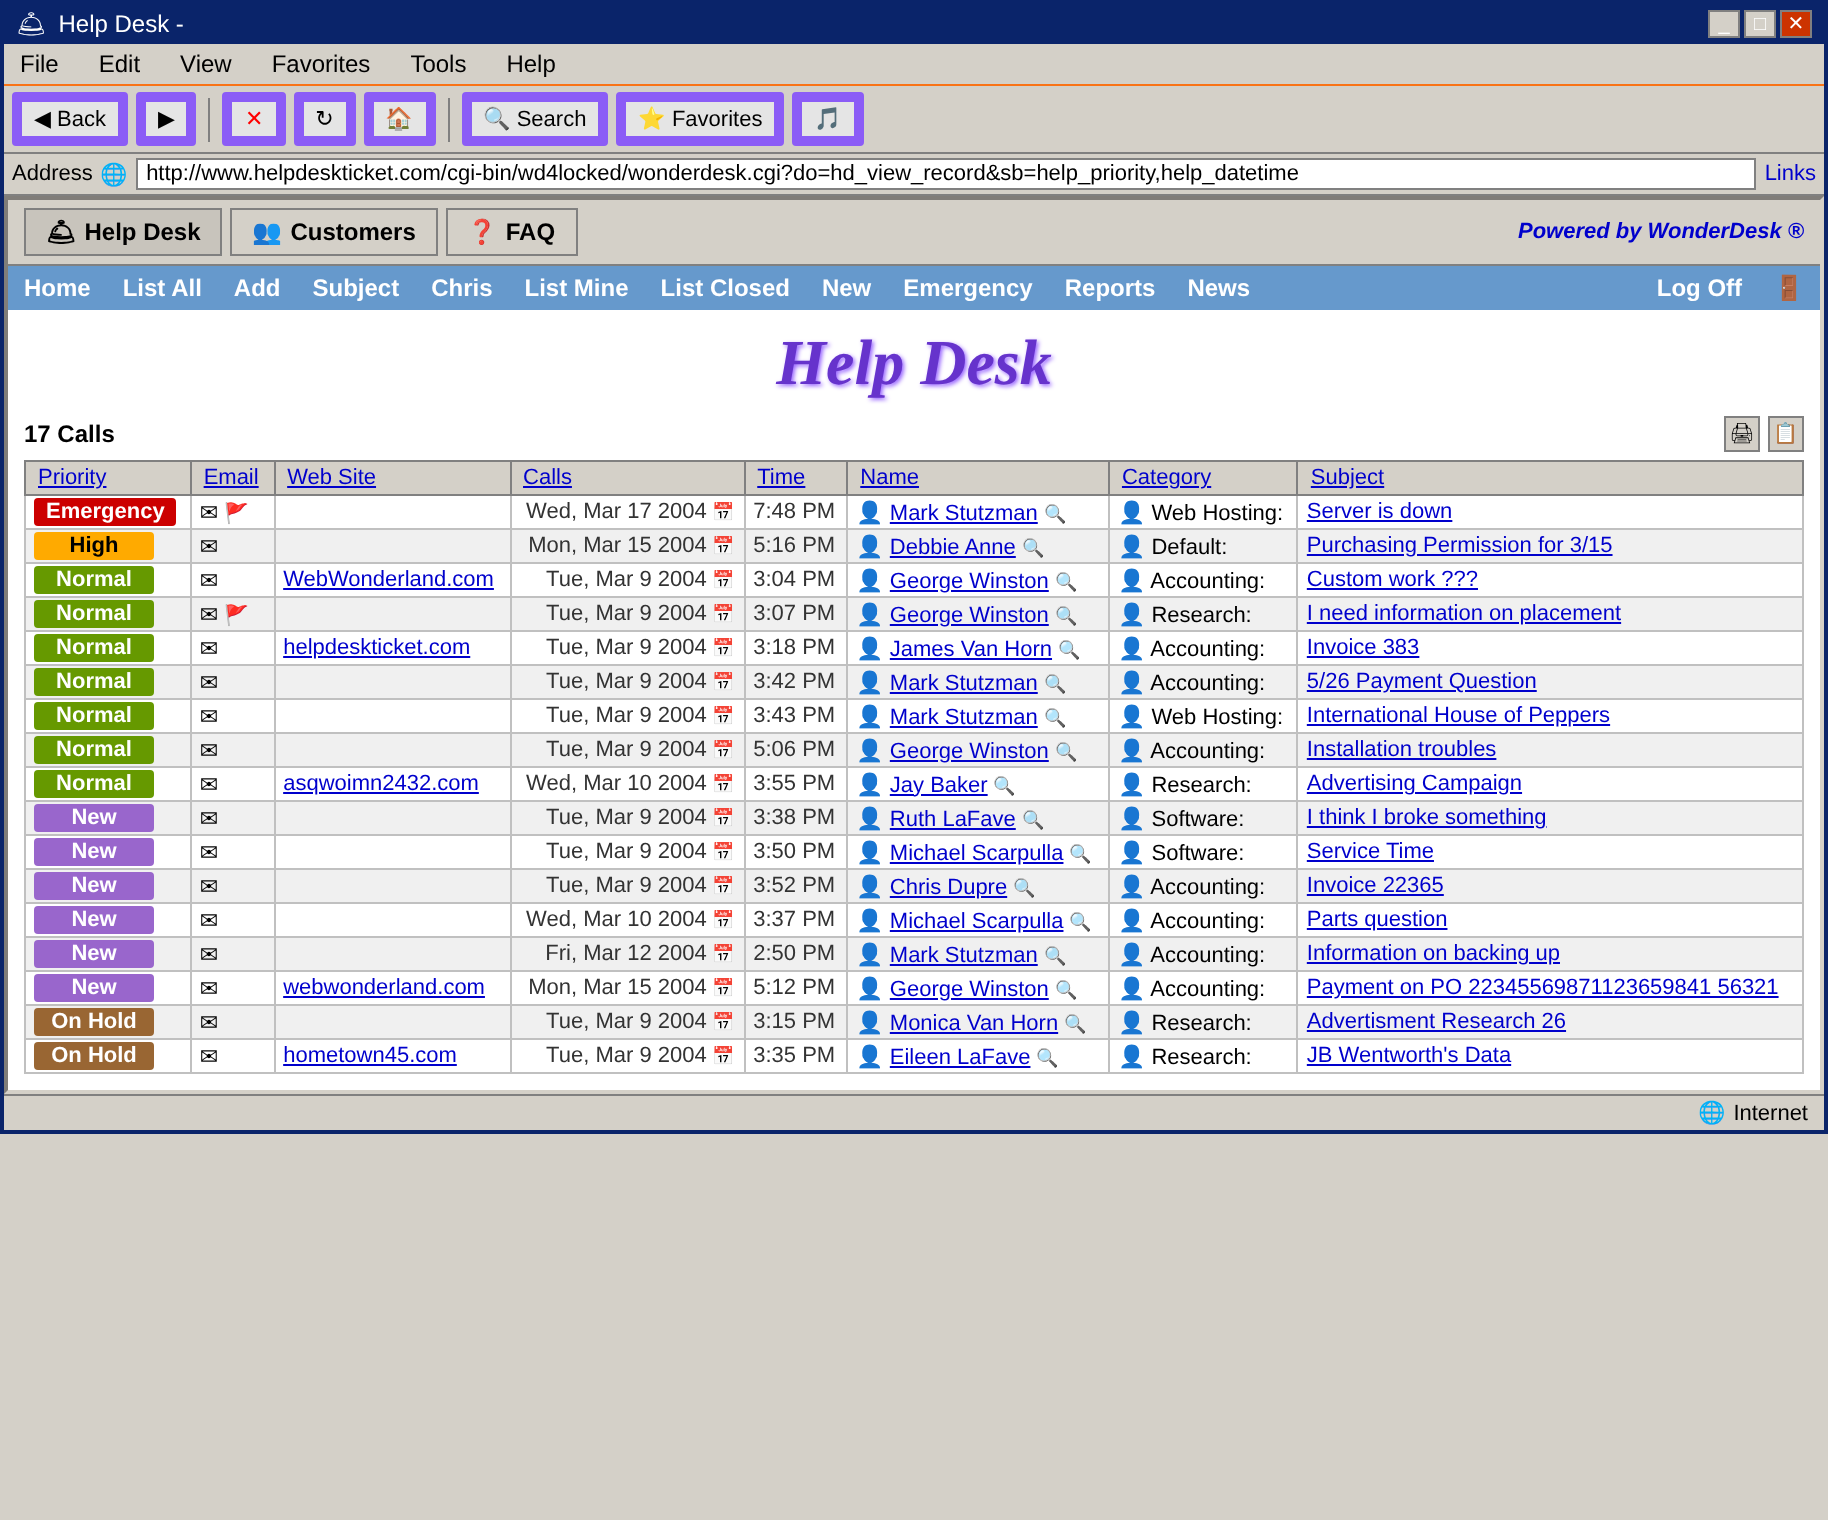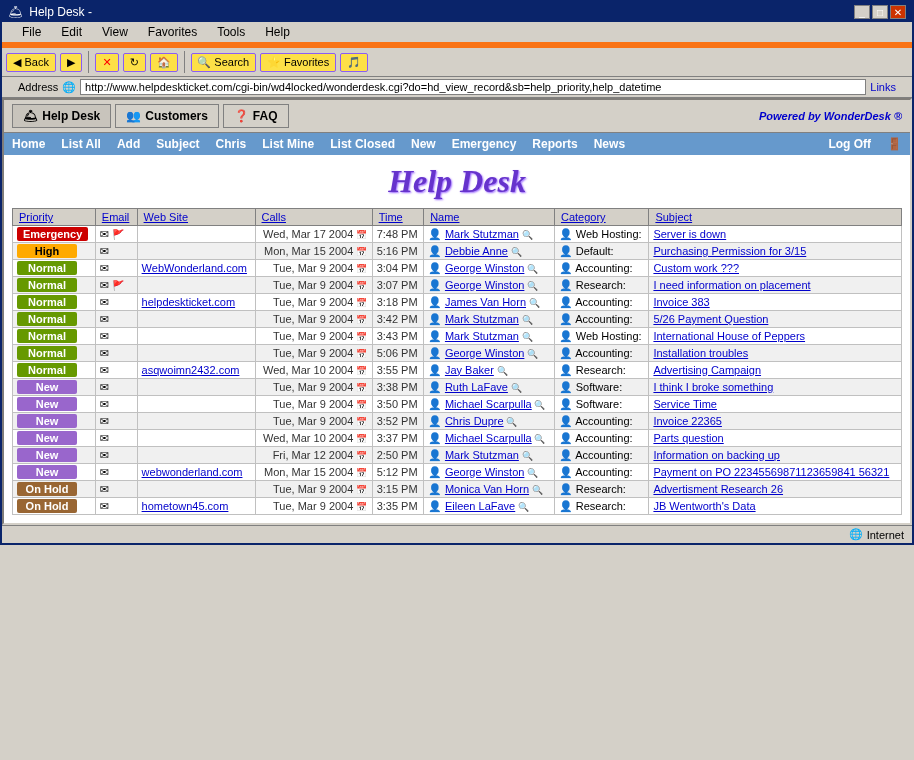--- a/index.html
+++ b/index.html
@@ -4,28 +4,28 @@
   <style>
     * { margin: 0; padding: 0; box-sizing: border-box; }
     body { font-family: Arial, sans-serif; font-size: 12px; background: #d4d0c8; }
 
     
     .browser-title { background: #0a246a; color: white; font-size: 12px; padding: 3px 6px; display: flex; align-items: center; gap: 6px; }
     .browser-title-text { flex: 1; }
     .browser-controls { display: flex; gap: 2px; }
     .browser-btn { width: 16px; height: 14px; font-size: 10px; display: flex; align-items: center; justify-content: center; background: #d4d0c8; border: 1px solid #808080; cursor: pointer; }
 
-    .menu-bar { background: #d4d0c8; padding: 2px 16px; display: flex; gap: 12px; font-size: 12px; border-bottom: 6px solid #f97316; }
+    .menu-bar { background: #d4d0c8; padding: 2px 4px; display: flex; gap: 12px; font-size: 12px; border-bottom: 1px solid #f97316; }
     .menu-item { cursor: pointer; padding: 1px 4px; }
 
     .toolbar { background: #d4d0c8; padding: 3px 4px; display: flex; align-items: center; gap: 4px; border-bottom: 1px solid #808080; }
-    .toolbar-btn { background: #fde047; border: 1px solid #8b5cf6; padding: 2px 6px; font-size: 11px; cursor: pointer; display: flex; align-items: center; gap: 2px; border-radius: 2px; }
+    .toolbar-btn { background: #e5e5e5; border: 5px solid #8b5cf6; padding: 2px 6px; font-size: 11px; cursor: pointer; display: flex; align-items: center; gap: 2px; border-radius: 2px; }
     .toolbar-sep { width: 1px; height: 22px; background: #808080; margin: 0 2px; }
 
-    .address-bar { background: #d4d0c8; padding: 2px 16px; display: flex; align-items: center; gap: 4px; border-bottom: 1px solid #808080; font-size: 11px; }
+    .address-bar { background: #d4d0c8; padding: 2px 4px; display: flex; align-items: center; gap: 4px; border-bottom: 1px solid #808080; font-size: 11px; }
     .address-label { font-size: 11px; }
     .address-input { flex: 1; border: 1px solid #808080; padding: 1px 4px; font-size: 11px; background: white; }
     .links-btn { font-size: 11px; cursor: pointer; color: #0000cc; }
 
     
     .content-area { background: white; border: 2px inset #d4d0c8; }
 
     
     .app-header { background: #d4d0c8; padding: 4px 8px; display: flex; align-items: center; justify-content: space-between; border-bottom: 1px solid #808080; }
     .app-tabs { display: flex; gap: 4px; }
@@ -153,20 +153,27 @@
         <a class="nav-link">Log Off</a>
         <span>🚪</span>
       </div>
     </div>
 
     <div class="page-title-area">
       <div class="page-title">Help Desk</div>
     </div>
 
     <div class="table-container">
+      <div class="calls-header">
+        <span class="calls-count">17 Calls</span>
+        <div class="icon-area">
+          <div class="icon-btn">🖨</div>
+          <div class="icon-btn">📋</div>
+        </div>
+      </div>
 
       <table>
         <thead>
           <tr>
             <th><a class="link-blue">Priority</a></th>
             <th><a class="link-blue">Email</a></th>
             <th><a class="link-blue">Web Site</a></th>
             <th><a class="link-blue">Calls</a></th>
             <th><a class="link-blue">Time</a></th>
             <th><a class="link-blue">Name</a></th>

